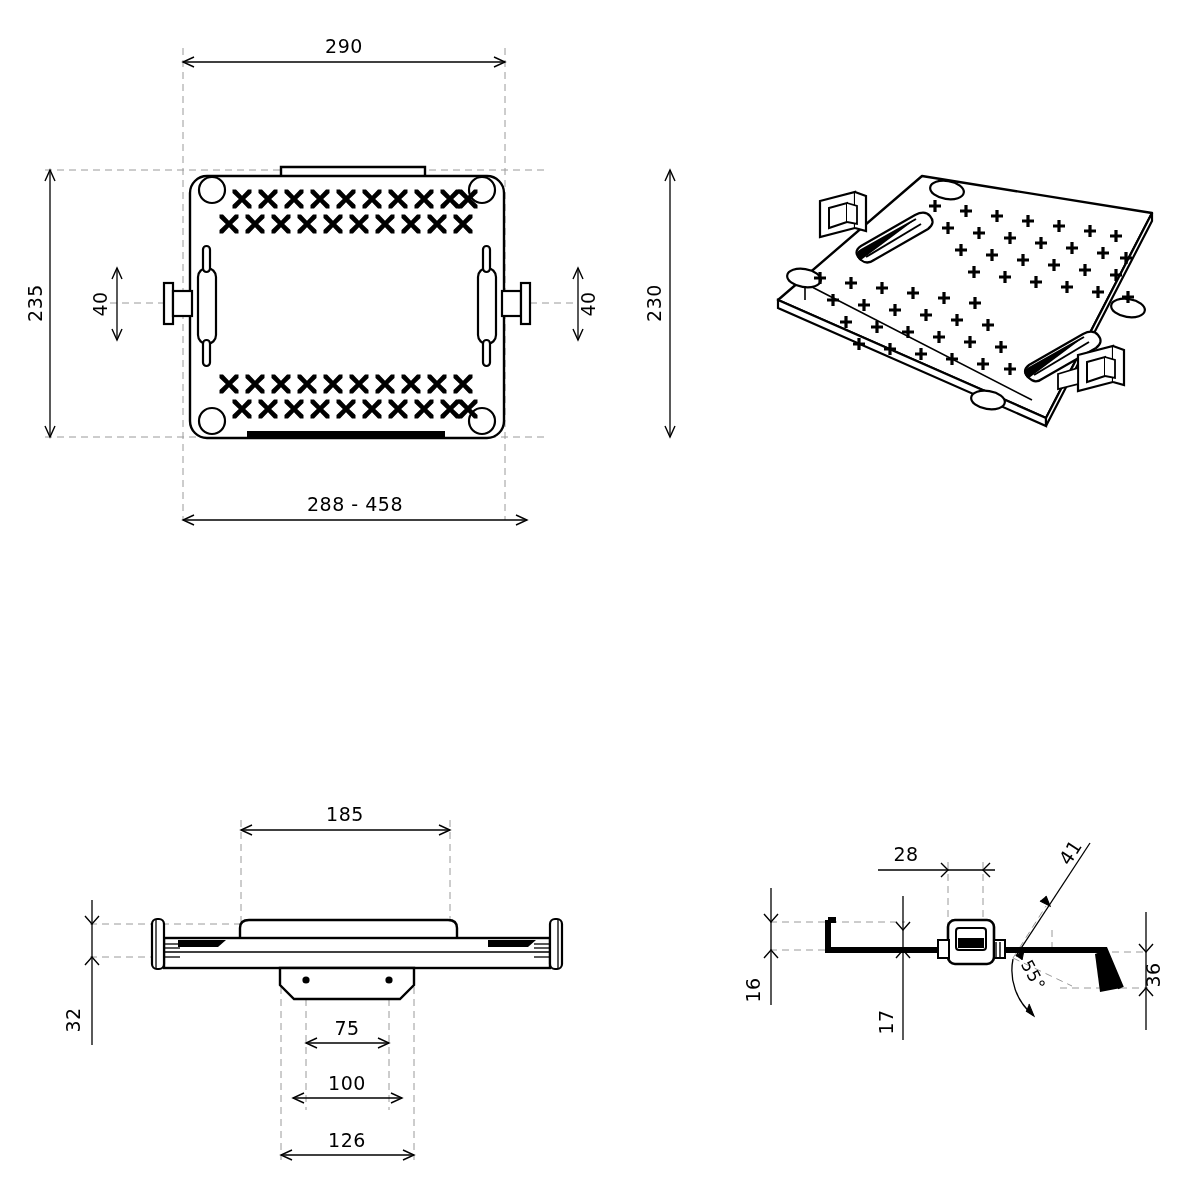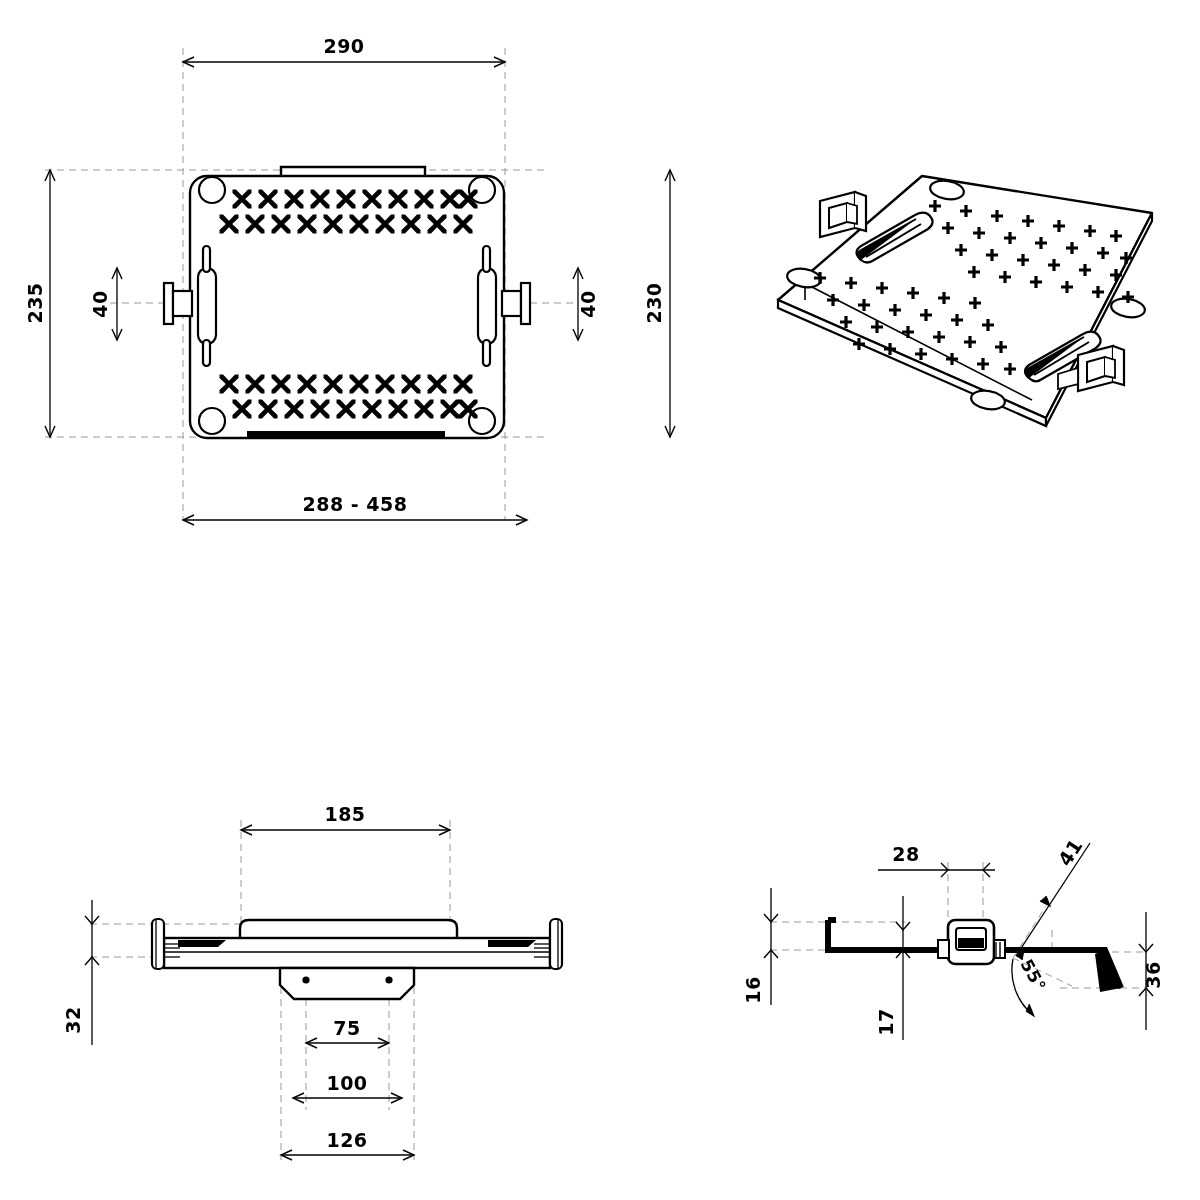--- a/index.html
+++ b/index.html
@@ -2,21 +2,21 @@
 <html><head>
 <meta charset="utf-8">
 <title>Technical Drawing</title>
 <style>
   html,body{margin:0;padding:0;background:#ffffff;}
   body{
     width:1200px;height:1200px;overflow:hidden;
     font-family:"DejaVu Sans","Liberation Sans",sans-serif;
     color:#000;
   }
-  #sheet{position:relative;width:1021px;height:1200px;font-weight:bold;}
+  #sheet{position:relative;width:1021px;height:1200px;}
   #sheet svg{position:absolute;top:0;left:0;}
   .dimtext{
     font-family:"DejaVu Sans","Liberation Sans",sans-serif;
     font-size:19px;letter-spacing:0.5px;fill:#000;
   }
   .dimtext-sm{font-size:17px;}
 </style>
 </head>
 <body>
 

